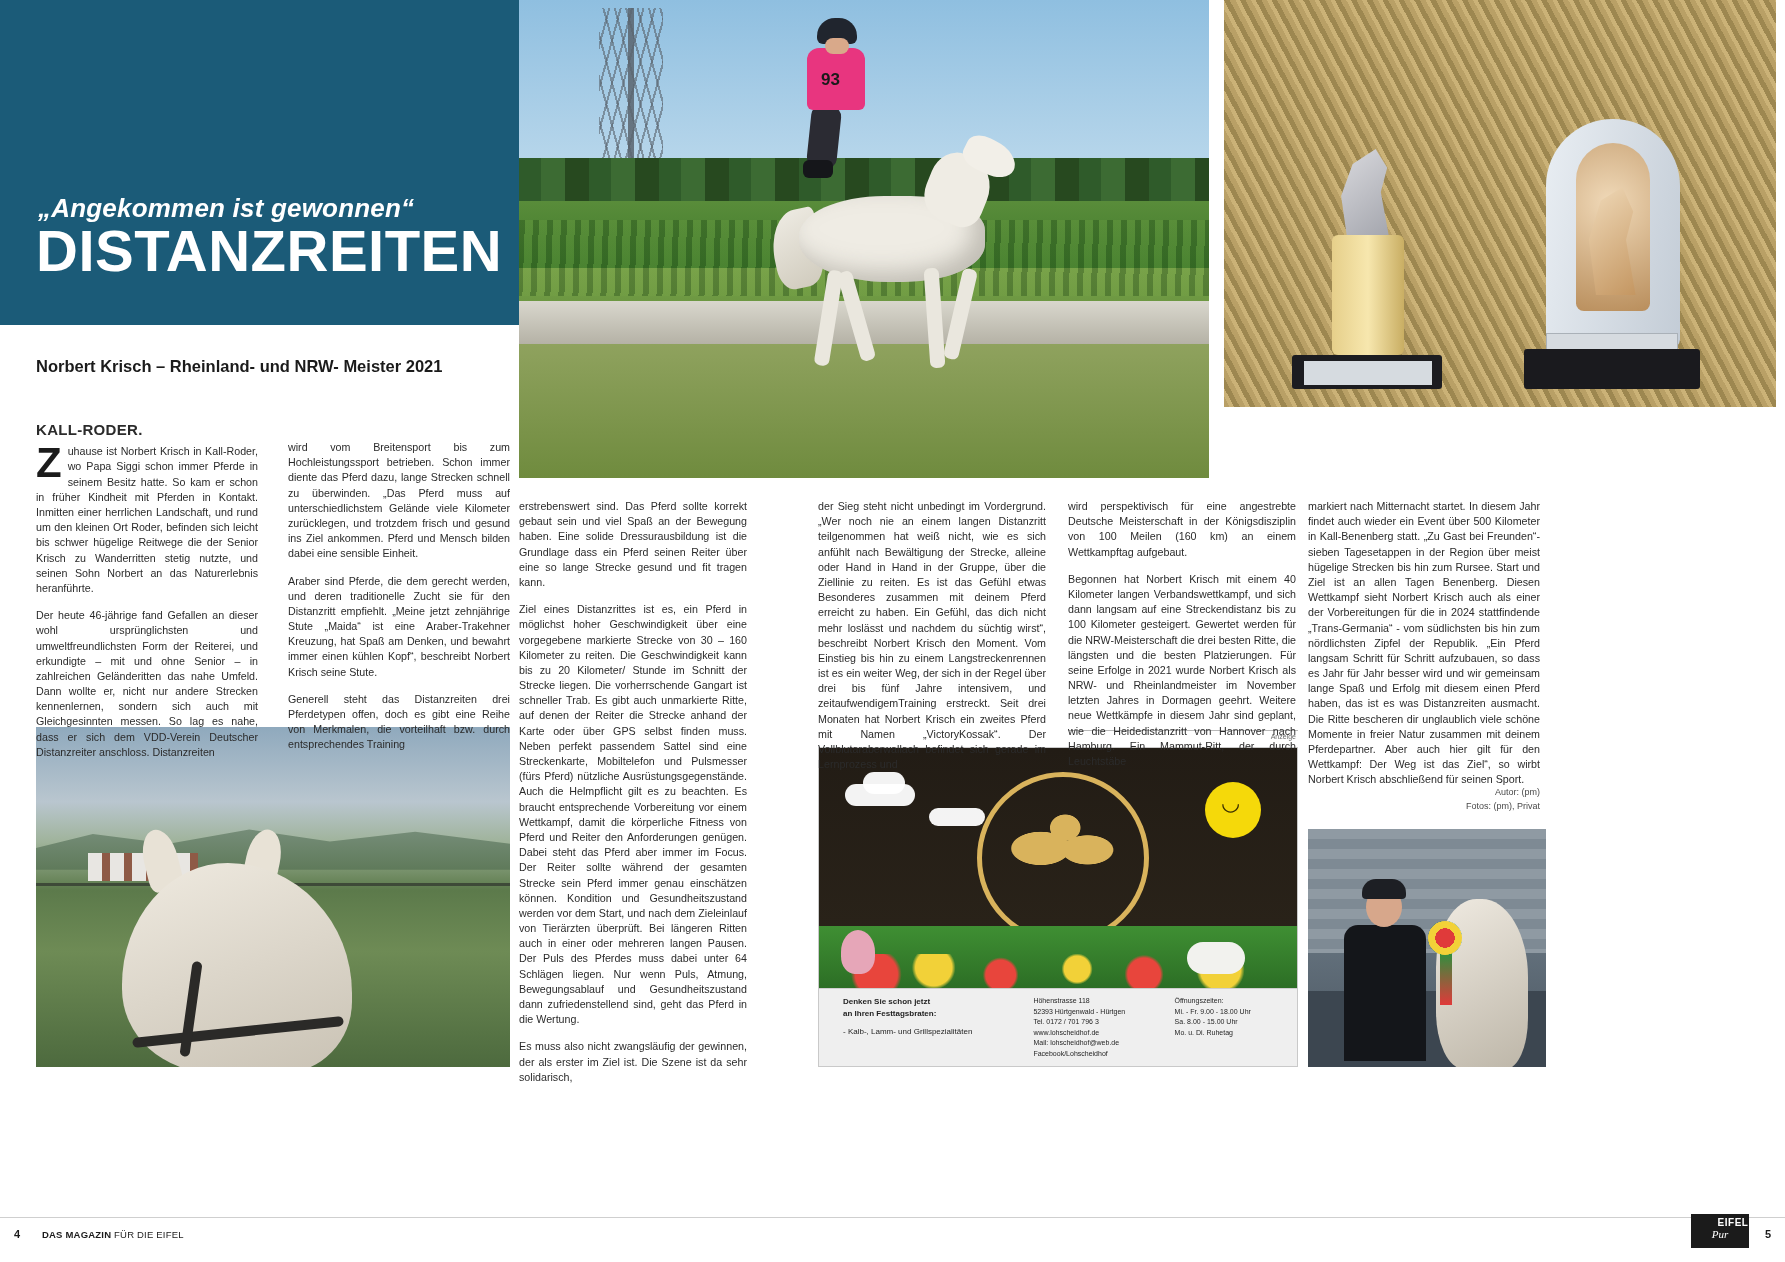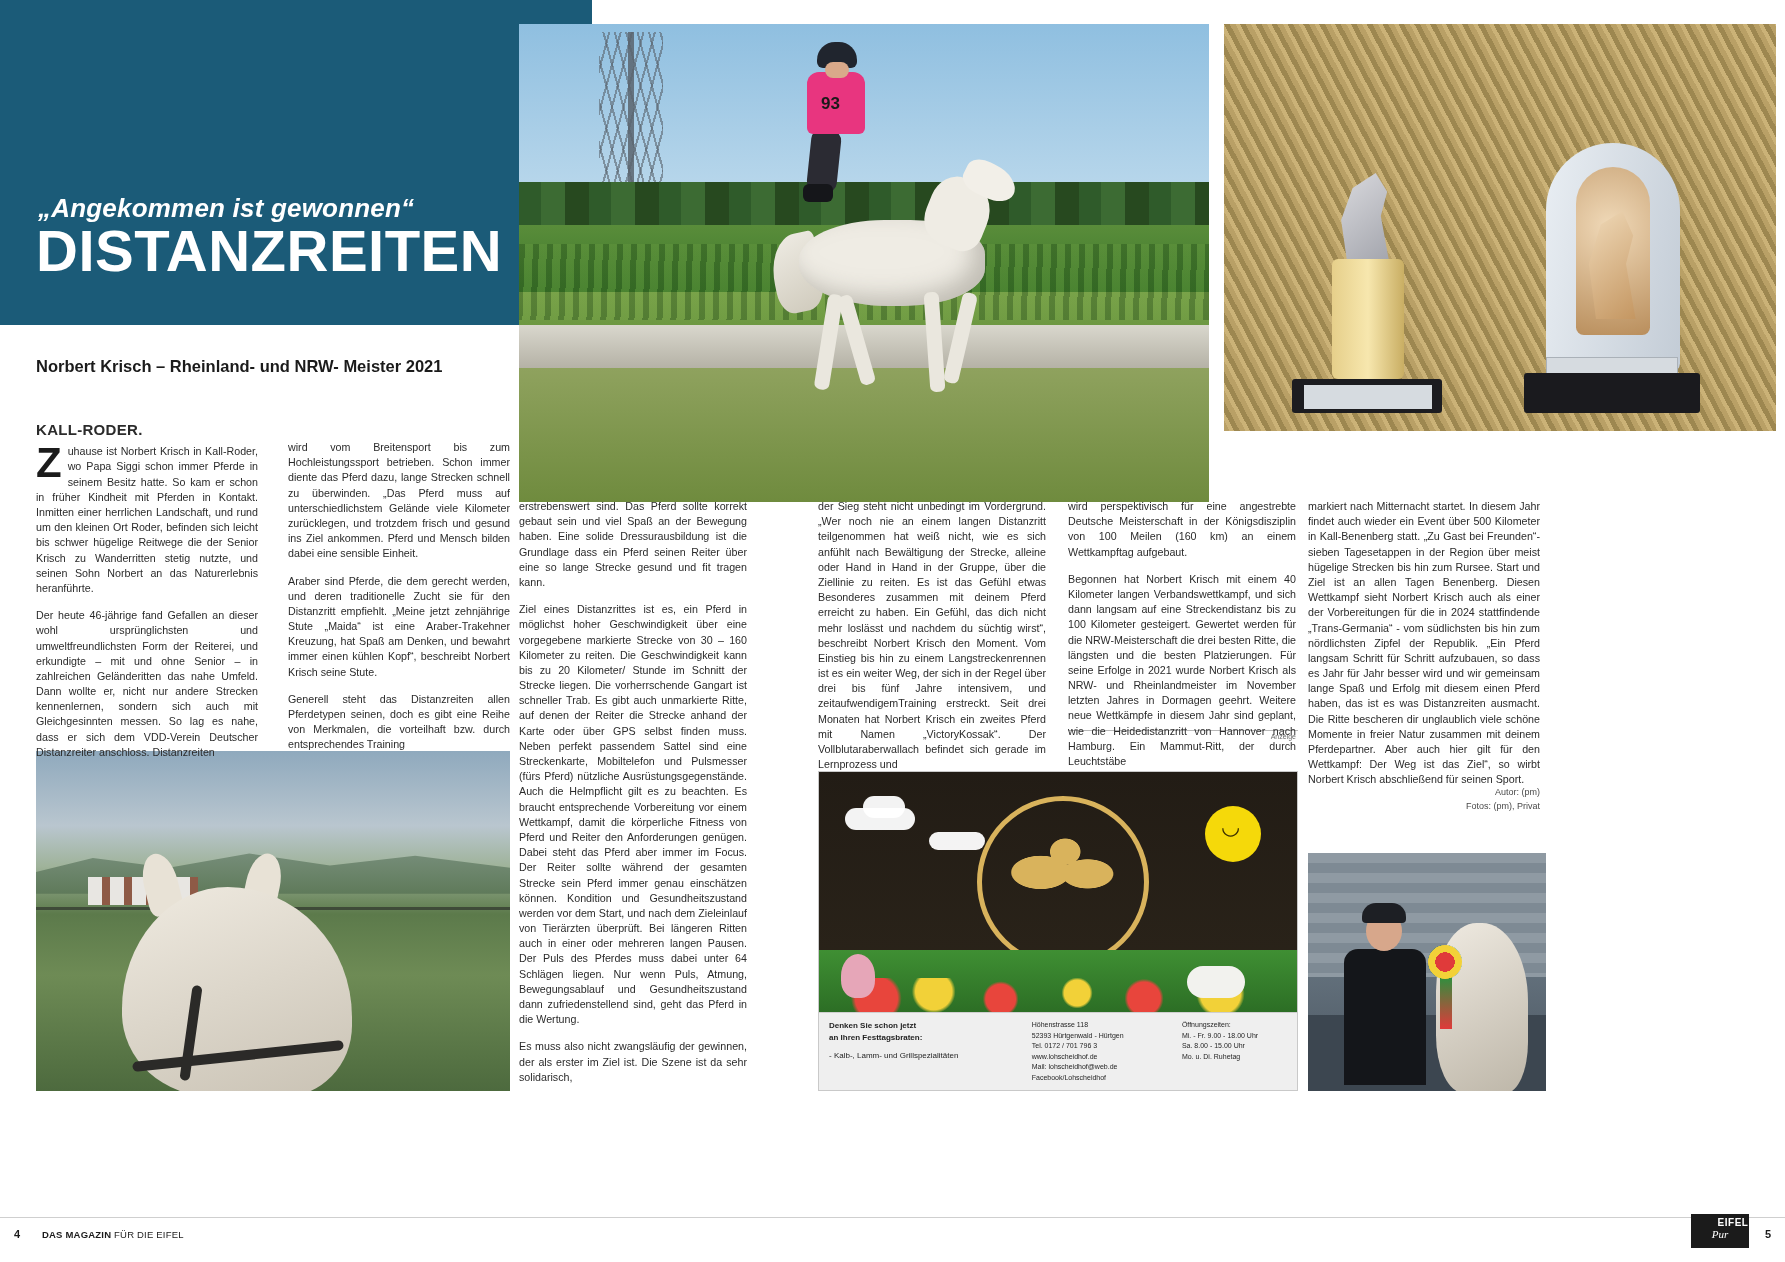--- a/index.html
+++ b/index.html
@@ -56,21 +56,21 @@
 
   
   #c1 { left: 36px;  top: 419px;  width: 222px; }
   #c2 { left: 288px; top: 440px;  width: 222px; }
   #c3 { left: 519px; top: 499px;  width: 228px; }
   #c4 { left: 818px; top: 499px;  width: 228px; }
   #c5 { left: 1068px;top: 499px;  width: 228px; }
   #c6 { left: 1308px;top: 499px;  width: 232px; }
 
   
-  .photo { position: absolute; overflow: hidden; margin-top: 24px; }
+  .photo { position: absolute; overflow: hidden; }
 
   
   #photo-rider {
     left: 519px; top: 0; width: 690px; height: 478px;
     background:
       linear-gradient(#8fbfe0 0%, #bcd9ec 38%, #bcd9ec 40%, #5d8f3c 40%, #3f7a2c 56%, #79a14a 56%, #6d9842 63%, #cfcfc4 63%, #b9b9ae 72%, #8fa25e 72%, #6f8b3e 100%);
   }
   #photo-rider .field-rows {
     position:absolute; left:0; top:46%; width:100%; height:16%;
     background: repeating-linear-gradient(92deg, rgba(30,70,20,.35) 0 6px, rgba(120,170,70,.2) 6px 14px);
@@ -268,21 +268,21 @@
     position:absolute; left:22px; bottom:92px; width:34px; height:44px;
     background:#e6a6b8; border-radius:50% 50% 40% 40%;
   }
   #advert .sheep {
     position:absolute; right:52px; bottom:92px; width:58px; height:32px;
     background:#f2f2ee; border-radius:20px;
   }
   #advert .ad-footer {
     position:absolute; left:0; bottom:0; width:100%; height:78px;
     background:#efefef; border-top:1px solid #cfcfcf;
-    display:flex; padding:7px 10px; gap:10px;
+    display:flex; padding:7px 24px; gap:10px;
   }
   #advert .ad-f-col { font-size:7px; line-height:1.5; color:#1f1f1f; }
   #advert .ad-f-col.c1 { width:44%; font-weight:bold; font-size:8px; }
   #advert .ad-f-col.c2 { width:32%; }
   #advert .ad-f-col.c3 { width:24%; }
 
   .anzeige-label {
     position:absolute; left:1232px; top:733px; width:64px;
     font-size:7px; color:#6a6a6a; text-align:right;
   }
@@ -470,21 +470,21 @@
 
   <div class="col" id="c1">
     <p class="dateline">KALL-RODER.</p>
     <p class="dropcap-para"><span class="dropcap">Z</span><span>uhause ist Norbert Krisch in Kall-Roder, wo Papa Siggi schon immer Pferde in seinem Besitz hatte. So kam er schon in früher Kindheit mit Pferden in Kontakt. Inmitten einer herrlichen Landschaft, und rund um den kleinen Ort Roder, befinden sich leicht bis schwer hügelige Reitwege die der Senior Krisch zu Wanderritten stetig nutzte, und seinen Sohn Norbert an das Naturerlebnis heranführte.</span></p>
     <p>Der heute 46-jährige fand Gefallen an dieser wohl ursprünglichsten und umweltfreundlichsten Form der Reiterei, und erkundigte – mit und ohne Senior – in zahlreichen Geländeritten das nahe Umfeld. Dann wollte er, nicht nur andere Strecken kennenlernen, sondern sich auch mit Gleichgesinnten messen. So lag es nahe, dass er sich dem VDD-Verein Deutscher Distanzreiter anschloss. Distanzreiten</p>
   </div>
 
   <div class="col" id="c2">
     <p>wird vom Breitensport bis zum Hochleistungssport betrieben. Schon immer diente das Pferd dazu, lange Strecken schnell zu überwinden. „Das Pferd muss auf unterschiedlichstem Gelände viele Kilometer zurücklegen, und trotzdem frisch und gesund ins Ziel ankommen. Pferd und Mensch bilden dabei eine sensible Einheit.</p>
     <p>Araber sind Pferde, die dem gerecht werden, und deren traditionelle Zucht sie für den Distanzritt empfiehlt. „Meine jetzt zehnjährige Stute „Maida“ ist eine Araber-Trakehner Kreuzung, hat Spaß am Denken, und bewahrt immer einen kühlen Kopf“, beschreibt Norbert Krisch seine Stute.</p>
-    <p>Generell steht das Distanzreiten allen Pferdetypen seinen, doch es gibt eine Reihe von Merkmalen, die vorteilhaft bzw. durch entsprechendes Training</p>
+    <p>Generell steht das Distanzreiten drei Pferdetypen offen, doch es gibt eine Reihe von Merkmalen, die vorteilhaft bzw. durch entsprechendes Training</p>
   </div>
 
   <div class="col" id="c3">
     <p>erstrebenswert sind. Das Pferd sollte korrekt gebaut sein und viel Spaß an der Bewegung haben. Eine solide Dressurausbildung ist die Grundlage dass ein Pferd seinen Reiter über eine so lange Strecke gesund und fit tragen kann.</p>
     <p>Ziel eines Distanzrittes ist es, ein Pferd in möglichst hoher Geschwindigkeit über eine vorgegebene markierte Strecke von 30 – 160 Kilometer zu reiten. Die Geschwindigkeit kann bis zu 20 Kilometer/ Stunde im Schnitt der Strecke liegen. Die vorherrschende Gangart ist schneller Trab. Es gibt auch unmarkierte Ritte, auf denen der Reiter die Strecke anhand der Karte oder über GPS selbst finden muss. Neben perfekt passendem Sattel sind eine Streckenkarte, Mobiltelefon und Pulsmesser (fürs Pferd) nützliche Ausrüstungsgegenstände. Auch die Helmpflicht gilt es zu beachten. Es braucht entsprechende Vorbereitung vor einem Wettkampf, damit die körperliche Fitness von Pferd und Reiter den Anforderungen genügen. Dabei steht das Pferd aber immer im Focus. Der Reiter sollte während der gesamten Strecke sein Pferd immer genau einschätzen können. Kondition und Gesundheitszustand werden vor dem Start, und nach dem Zieleinlauf von Tierärzten überprüft. Bei längeren Ritten auch in einer oder mehreren langen Pausen. Der Puls des Pferdes muss dabei unter 64 Schlägen liegen. Nur wenn Puls, Atmung, Bewegungsablauf und Gesundheitszustand dann zufriedenstellend sind, geht das Pferd in die Wertung.</p>
     <p>Es muss also nicht zwangsläufig der gewinnen, der als erster im Ziel ist. Die Szene ist da sehr solidarisch,</p>
   </div>
 
   <div class="col" id="c4">
     <p>der Sieg steht nicht unbedingt im Vordergrund. „Wer noch nie an einem langen Distanzritt teilgenommen hat weiß nicht, wie es sich anfühlt nach Bewältigung der Strecke, alleine oder Hand in Hand in der Gruppe, über die Ziellinie zu reiten. Es ist das Gefühl etwas Besonderes zusammen mit deinem Pferd erreicht zu haben. Ein Gefühl, das dich nicht mehr loslässt und nachdem du süchtig wirst“, beschreibt Norbert Krisch den Moment. Vom Einstieg bis hin zu einem Langstreckenrennen ist es ein weiter Weg, der sich in der Regel über drei bis fünf Jahre intensivem, und zeitaufwendigemTraining erstreckt. Seit drei Monaten hat Norbert Krisch ein zweites Pferd mit Namen „VictoryKossak“. Der Vollblutaraberwallach befindet sich gerade im Lernprozess und</p>

